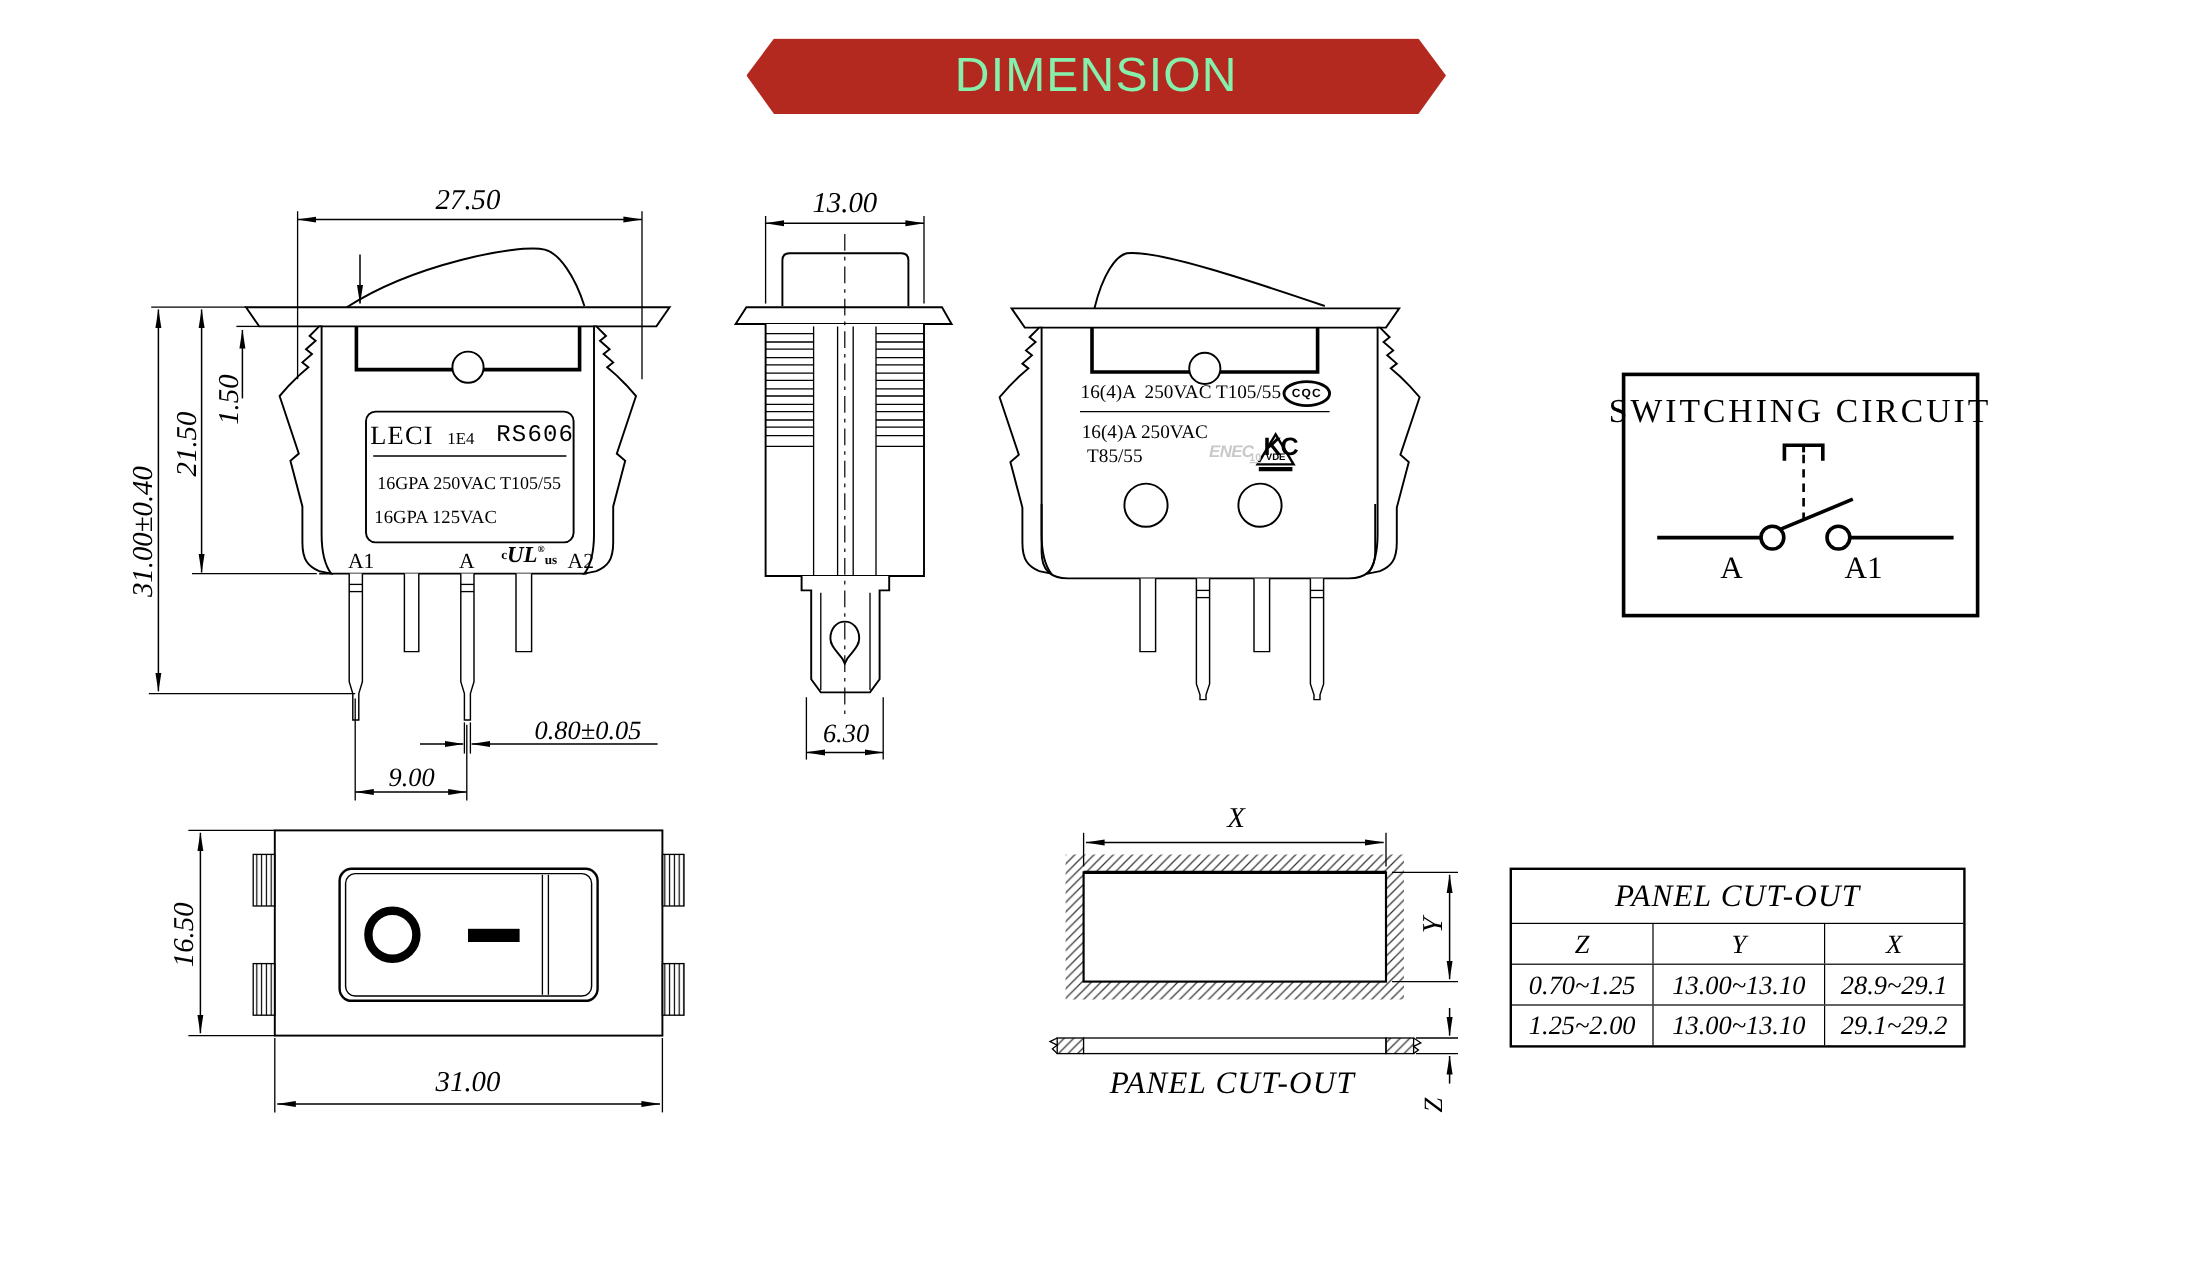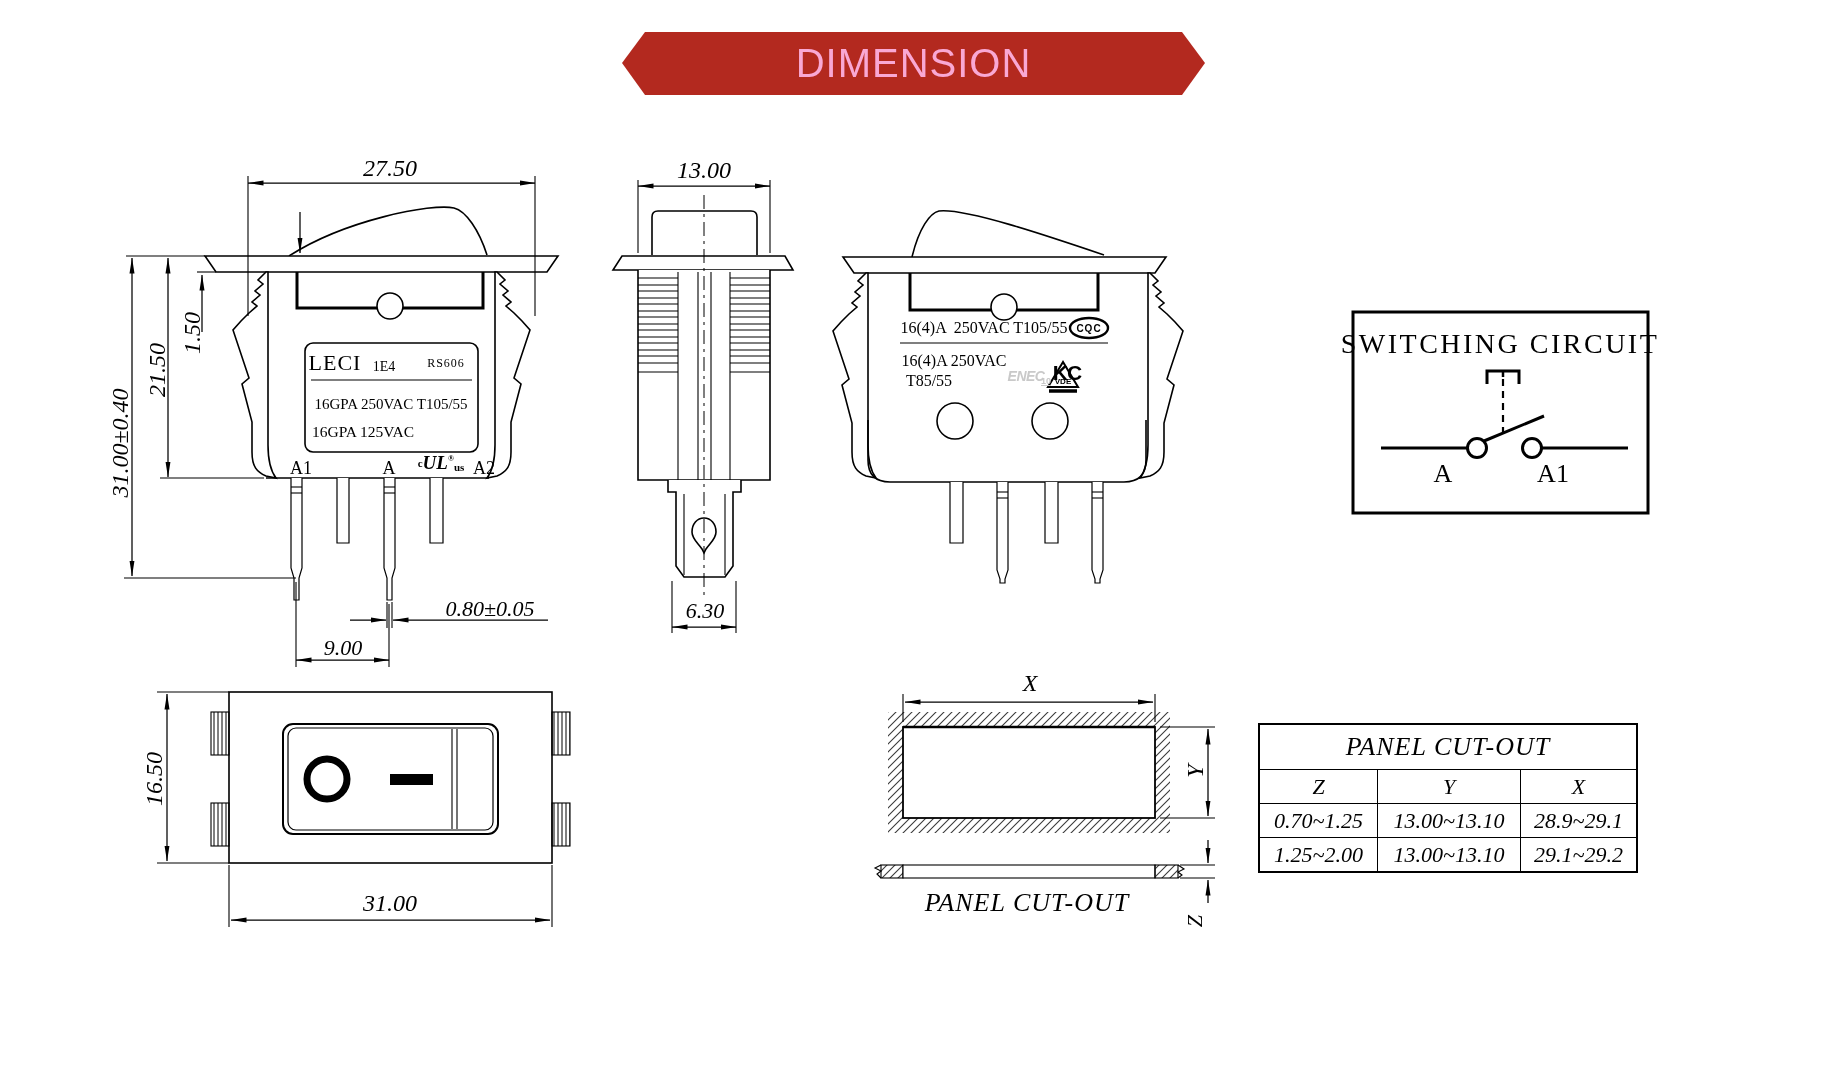--- a/index.html
+++ b/index.html
@@ -22,21 +22,21 @@
   .cad{font:normal 16px "Liberation Serif", serif;}
   .term{font:normal 18px "Liberation Serif", serif;}
   .brand{font:normal 22px "Liberation Serif", serif;letter-spacing:1px;}
   .small{font:normal 14px "Liberation Serif", serif;}
   .circuit-title{font:normal 28px "Liberation Serif", serif;letter-spacing:2.5px;}
   .circuit-lab{font:normal 26px "Liberation Serif", serif;}
   .caption{font:italic 26px "Liberation Serif", serif;letter-spacing:1px;}
   .banner{position:absolute;left:622px;top:32px;width:583px;height:63px;background:#b3291f;
           clip-path:polygon(23px 0,560px 0,583px 31px,560px 63px,23px 63px,0 31px);
           display:flex;align-items:center;justify-content:center;}
-  .banner span{font:normal 40px "Liberation Sans", sans-serif;color:#f9a8d4;letter-spacing:1px;}
+  .banner span{font:normal 40px "Liberation Sans", sans-serif;color:#86efac;letter-spacing:1px;}
   .ul-mark{position:absolute;transform:translate(-50%,-50%);white-space:nowrap;margin-top:32px;}
   .ul-c{font:bold 11px "Liberation Serif", serif;vertical-align:2px;}
   .ul-u{font:bold italic 19px "Liberation Serif", serif;}
   .ul-r{font:bold 8px "Liberation Serif", serif;vertical-align:8px;}
   .ul-s{font:bold 11px "Liberation Serif", serif;vertical-align:-2px;}
   .enec{font:bold italic 14px "Liberation Sans", sans-serif;color:#c9c9c9;letter-spacing:-0.5px;}
   .enec10{font:bold 9px "Liberation Sans", sans-serif;color:#c9c9c9;text-decoration:underline;}
   .vde{font:bold 8px "Liberation Sans", sans-serif;}
   .kc{font:bold 21px "Liberation Sans", sans-serif;letter-spacing:-1px;}
   .cqc{font:bold 10px "Liberation Sans", sans-serif;letter-spacing:1px;text-align:right;}
@@ -223,21 +223,21 @@
 
   <span class="t dim24" style="left:390px;top:168px;">27.50</span>
   <span class="rot dim24" style="left:120px;top:443px;">31.00±0.40</span>
   <span class="rot dim24" style="left:157px;top:370px;">21.50</span>
   <span class="rot dim24" style="left:192px;top:333px;">1.50</span>
   <span class="t term" style="left:301px;top:468px;">A1</span>
   <span class="t term" style="left:389px;top:468px;">A</span>
   <span class="t term" style="left:484px;top:468px;">A2</span>
   <span class="t brand" style="left:335px;top:363px;">LECI</span>
   <span class="t small" style="left:384px;top:367px;">1E4</span>
-  <span class="t brand" style="left:446px;top:363px;font-size:12px;">RS606</span>
+  <span class="t brand" style="left:446px;top:363px;font-size:20px;font-family:Liberation Mono, monospace;">RS606</span>
   <span class="t cad" style="left:391px;top:404px;font-size:15px;">16GPA 250VAC T105/55</span>
   <span class="t cad" style="left:363px;top:432px;font-size:15.5px;">16GPA 125VAC</span>
   <span class="ul-mark" style="left:441px;top:431px;"><span class="ul-c">c</span><span class="ul-u">UL</span><span class="ul-r">®</span><span class="ul-s">us</span></span>
   <span class="t dim" style="left:343px;top:648px;">9.00</span>
   <span class="t dim" style="left:490px;top:609px;">0.80±0.05</span>
 
   <span class="t dim24" style="left:704px;top:170px;">13.00</span>
   <span class="t dim" style="left:705px;top:611px;">6.30</span>
 
   <span class="t cad" style="left:984px;top:328px;">16(4)A  250VAC T105/55</span>

